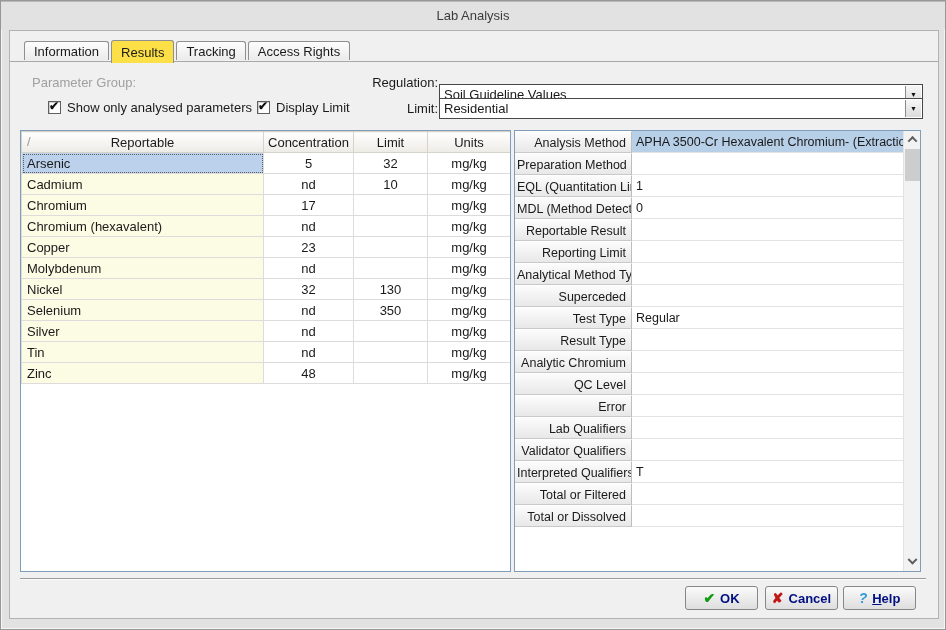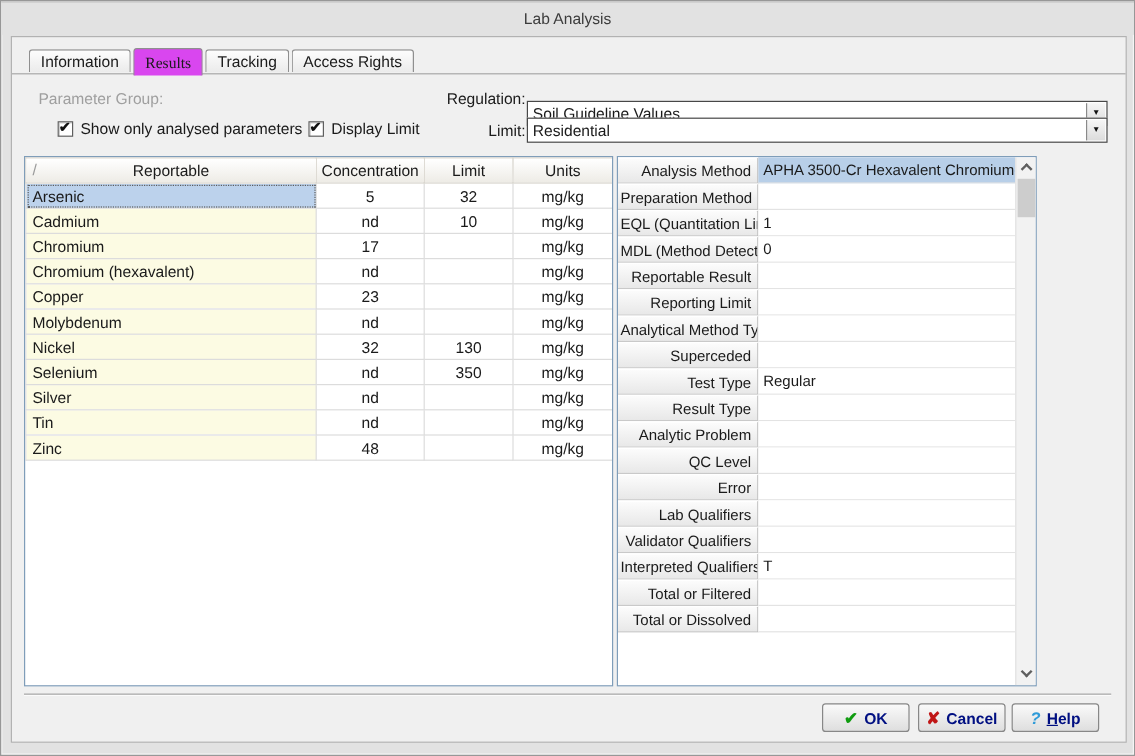--- a/index.html
+++ b/index.html
@@ -13,21 +13,21 @@
               background:#e2e2e2; border-top:1px solid #b9b9b9; }
 
   .dialog { position:absolute; left:8px; top:29px; width:930px; height:589px;
             background:#f0f0f0; border:1px solid #b2b2b2; }
 
   
   .tab-strip { position:absolute; left:14px; top:8px; height:22px; display:flex; align-items:center; z-index:2; }
   .tab { height:19px; padding:2px 9px 0 9px; margin-right:2px; font-size:13px; cursor:default;
          background:linear-gradient(#fdfdfd,#ebebeb); border:1px solid #8f8f8f; border-bottom:none;
          border-radius:3px 3px 0 0; position:relative; top:0; }
-  .tab.active { height:23px; padding-top:4px; background:#d946ef; top:1px; z-index:3;font-family:Liberation Serif, serif; }
+  .tab.active { height:23px; padding-top:4px; background:#fde047; top:1px; z-index:3; }
   .tab-line { position:absolute; left:0; right:0; top:30px; border-top:1px solid #a8a8a8; }
 
   
   .lbl { position:absolute; height:16px; white-space:nowrap; }
   .lbl.right { text-align:right; }
   .lbl.disabled { color:#9f9f9f; }
 
   .combo { position:absolute; height:21px; background:#fff; border:1px solid #474747; padding:2px 20px 0 4px;
            white-space:nowrap; overflow:hidden; }
   .combo .arrow-btn { position:absolute; right:1px; top:1px; bottom:1px; width:16px;
@@ -53,21 +53,21 @@
   table.results th { height:21px; font-weight:normal; font-size:13px;
                      background:linear-gradient(#ffffff,#edebe5); border:1px solid #d6d3ca;
                      position:relative; }
   table.results th .sort { position:absolute; left:5px; top:2px; color:#9a9a9a; }
   table.results td { height:21px; border:1px solid #dcdcdc; font-size:13px; overflow:hidden; white-space:nowrap; }
   td.param { background:#fcfbe3; padding-left:5px; }
   td.param.sel { background:#bcd2ec; outline:1px dotted #5c5c5c; outline-offset:-2px; }
   td.num { text-align:center; background:#fff; }
 
   
-  .grid-panel { position:absolute; left:504px; top:99px; width:350px; height:442px;
+  .grid-panel { position:absolute; left:504px; top:99px; width:407px; height:442px;
                 border:1px solid #7f9db9; background:#fff; overflow:hidden; }
   .pg-rows { position:absolute; left:0; top:0; right:17px; }
   .pg-row { display:flex; height:22px; }
   .pg-label { width:117px; flex:none; text-align:right; padding:4px 5px 0 2px; font-size:12.5px;
               background:linear-gradient(#fcfcfc,#e8e8e8); border-right:1px solid #bdbdbd;
               border-bottom:1px solid #c9c9c9; border-top:1px solid #fff; white-space:nowrap; overflow:hidden; }
   .pg-value { flex:1; padding:4px 2px 0 4px; font-size:12.5px; background:#fff;
               border-bottom:1px solid #e3e3e3; white-space:nowrap; overflow:hidden; }
   .pg-value.hl { background:#b8cfe8; }
   .vscroll { position:absolute; right:0; top:0; bottom:0; width:17px; background:#f2f2f2;
@@ -264,21 +264,21 @@
           </div>
           <div class="pg-row">
             <div class="pg-label">Test Type</div>
             <div class="pg-value">Regular</div>
           </div>
           <div class="pg-row">
             <div class="pg-label">Result Type</div>
             <div class="pg-value"></div>
           </div>
           <div class="pg-row">
-            <div class="pg-label">Analytic Problem</div>
+            <div class="pg-label">Analytic Chromium</div>
             <div class="pg-value"></div>
           </div>
           <div class="pg-row">
             <div class="pg-label">QC Level</div>
             <div class="pg-value"></div>
           </div>
           <div class="pg-row">
             <div class="pg-label">Error</div>
             <div class="pg-value"></div>
           </div>

